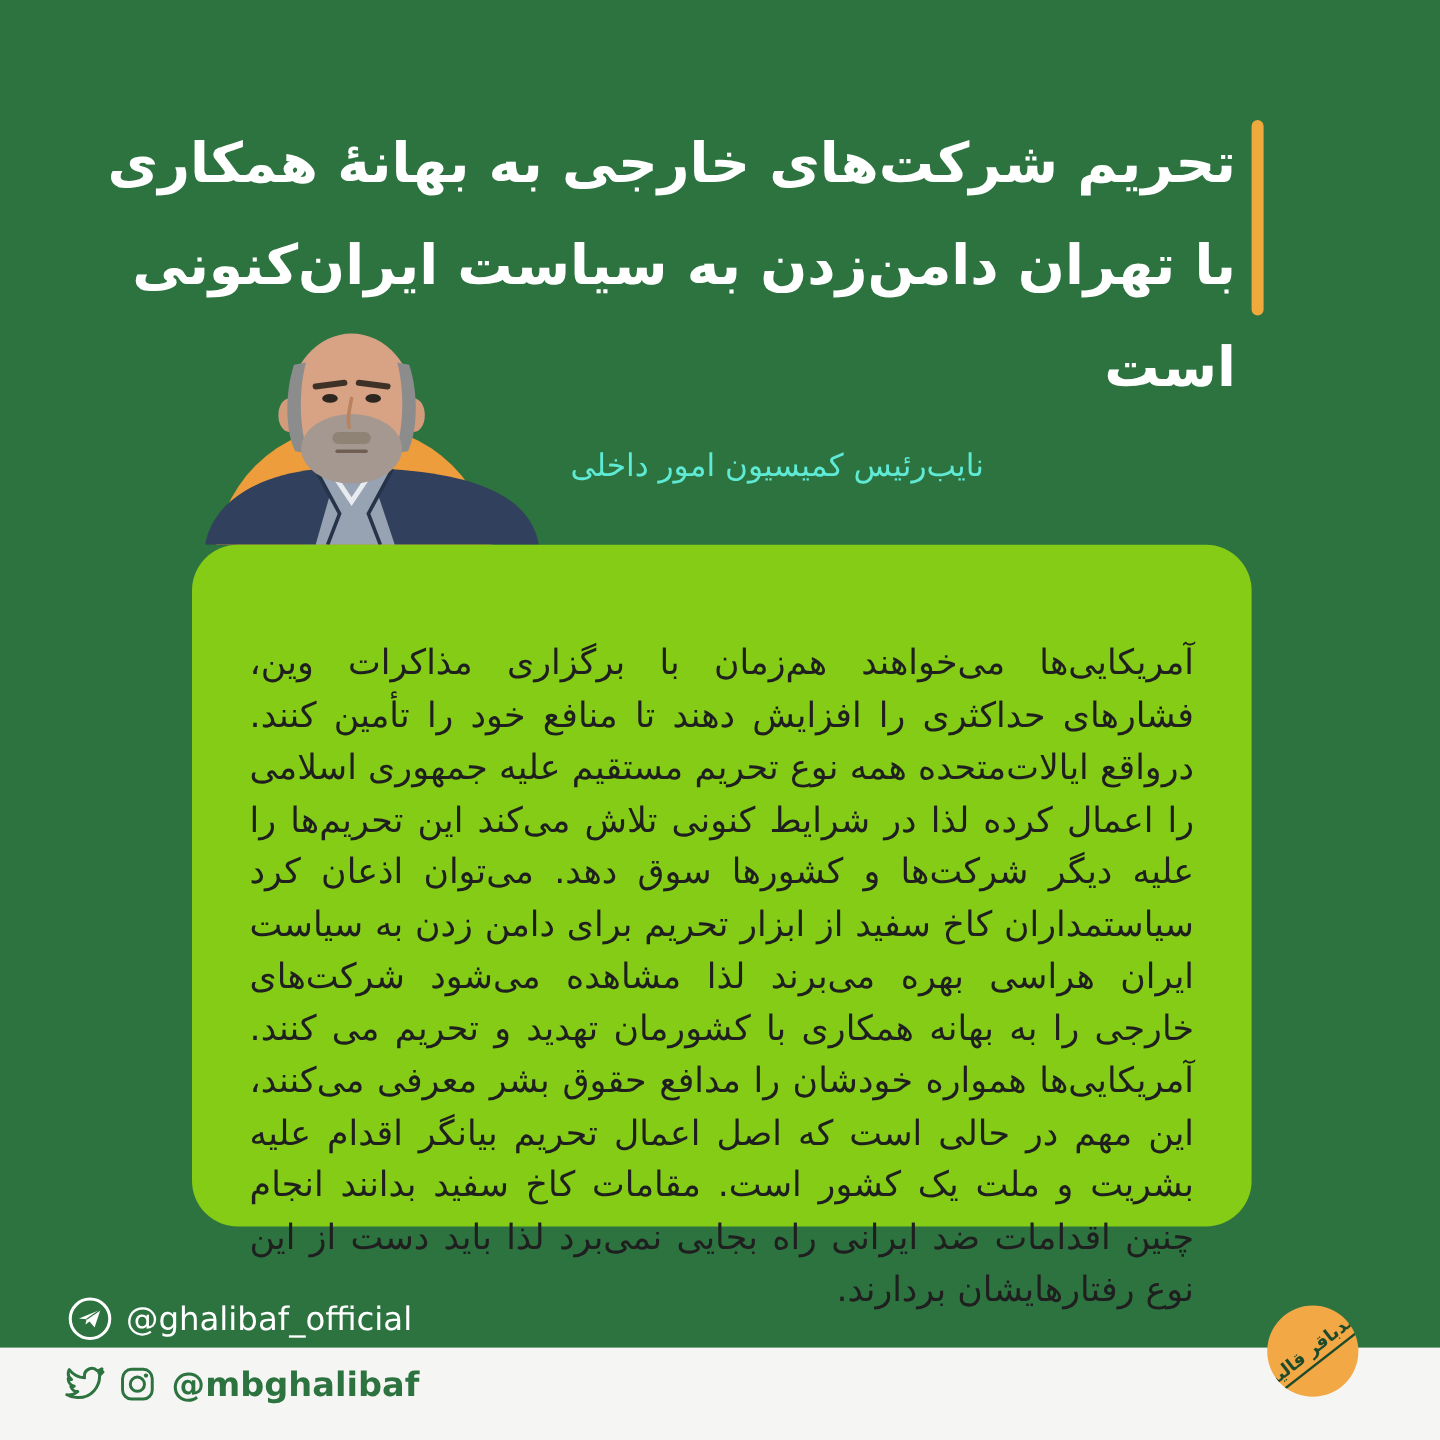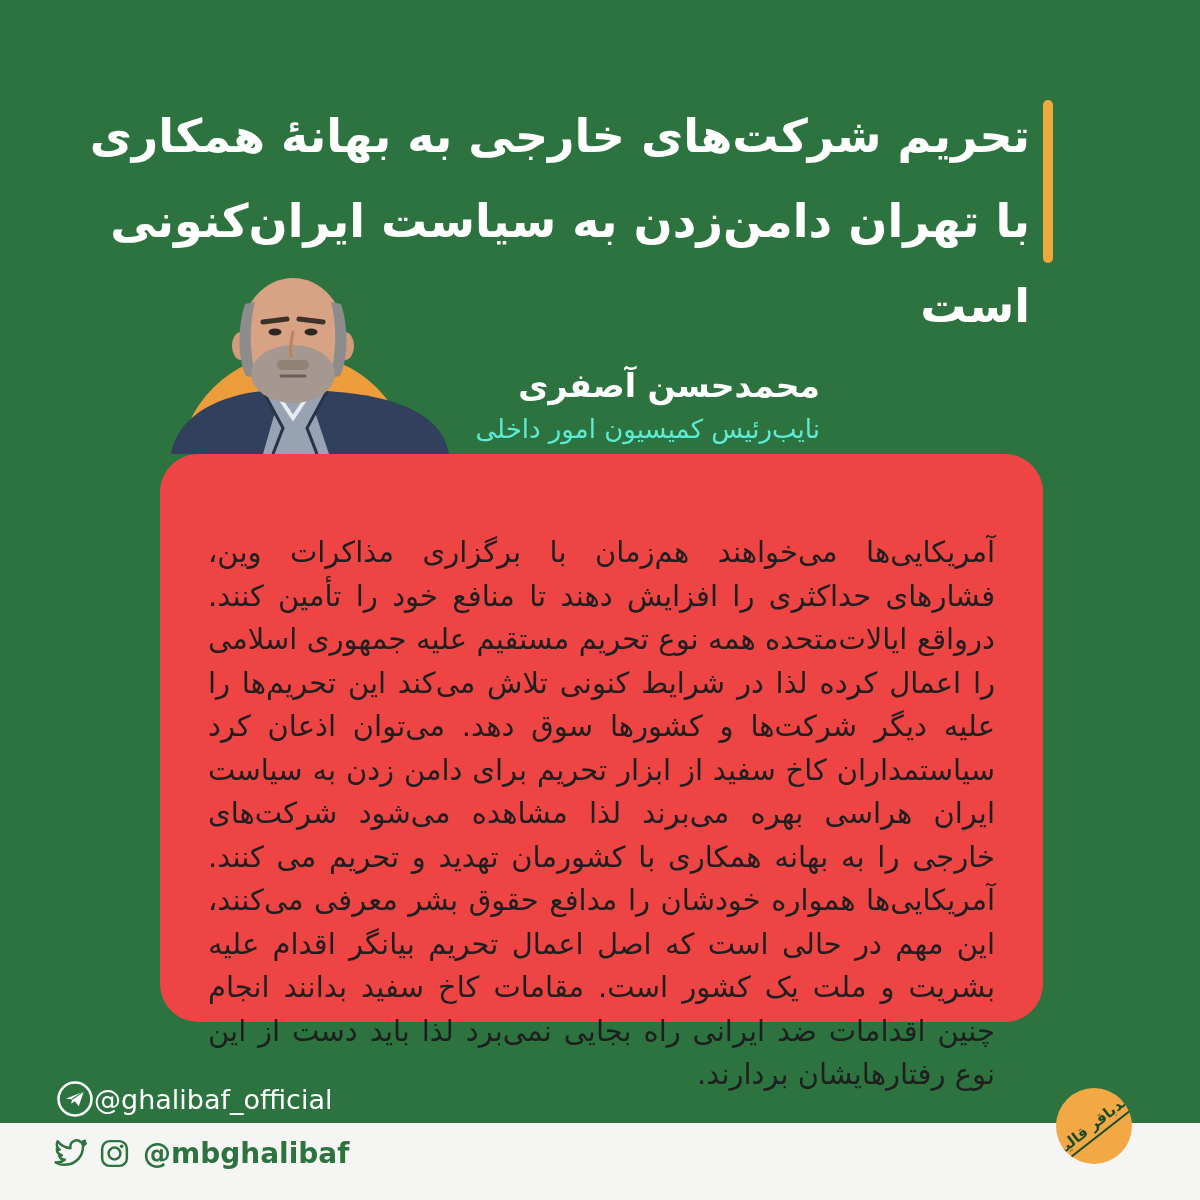--- a/index.html
+++ b/index.html
@@ -56,42 +56,42 @@
   .speaker-name { font-size: 33px; font-weight: bold; line-height: 40px; }
   .speaker-title { font-size: 26px; font-weight: normal; line-height: 34px; margin-top: 6px; color: #5eead4; }
 
   
   .quote-card {
     position: absolute;
     top: 454px;
     left: 160px;
     width: 883px;
     height: 568px;
-    background: #ef4444;
+    background: #84cc16;
     border-radius: 38px;
   }
   .quote-text {
     direction: rtl;
     text-align: justify;
     text-align-last: right;
     padding: 48px 48px 0 48px;
     font-size: 29px;
     line-height: 43.5px;
     color: #1F1F1F;
   }
 
   
   .footer-row-telegram {
     position: absolute;
     left: 56px;
     top: 1078px;
     height: 42px;
     display: flex;
     align-items: center;
-    gap: 0;
+    gap: 11px;
     color: #FFFFFF;
     font-size: 27px;
   }
   .footer-strip {
     position: absolute;
     left: 0;
     top: 1123px;
     width: 1200px;
     height: 77px;
     background: #F5F5F3;
@@ -179,21 +179,20 @@
       <path d="M98,54 L122,51" stroke="#3E3228" stroke-width="5" stroke-linecap="round"></path>
       <path d="M134,51 L158,54" stroke="#3E3228" stroke-width="5" stroke-linecap="round"></path>
       <ellipse cx="110" cy="64" rx="6.5" ry="3.6" fill="#2E2620"></ellipse>
       <ellipse cx="146" cy="64" rx="6.5" ry="3.6" fill="#2E2620"></ellipse>
 
       <path d="M128,64 C126,74 124,82 126,88" fill="none" stroke="#B9835F" stroke-width="3" stroke-linecap="round"></path>
     </g>
   </svg>
 
   <div class="speaker-block">
-    <div class="speaker-name">محمدحسن آصفری</div>
     <div class="speaker-title">نایب‌رئیس کمیسیون امور داخلی</div>
   </div>
 
   <div class="quote-card">
     <p class="quote-text">آمریکایی‌ها می‌خواهند هم‌زمان با برگزاری مذاکرات وین، فشارهای حداکثری را افزایش دهند تا منافع خود را تأمین کنند. درواقع ایالات‌متحده همه نوع تحریم مستقیم علیه جمهوری اسلامی را اعمال کرده لذا در شرایط کنونی تلاش می‌کند این تحریم‌ها را علیه دیگر شرکت‌ها و کشورها سوق دهد. می‌توان اذعان کرد سیاستمداران کاخ سفید از ابزار تحریم برای دامن زدن به سیاست ایران هراسی بهره می‌برند لذا مشاهده می‌شود شرکت‌های خارجی را به بهانه همکاری با کشورمان تهدید و تحریم می کنند. آمریکایی‌ها همواره خودشان را مدافع حقوق بشر معرفی می‌کنند، این مهم در حالی است که اصل اعمال تحریم بیانگر اقدام علیه بشریت و ملت یک کشور است. مقامات کاخ سفید بدانند انجام چنین اقدامات ضد ایرانی راه بجایی نمی‌برد لذا باید دست از این نوع رفتارهایشان بردارند.</p>
   </div>
 
   <div class="footer-row-telegram">
     <span class="icon">
       <svg width="38" height="38" viewBox="0 0 24 24">

